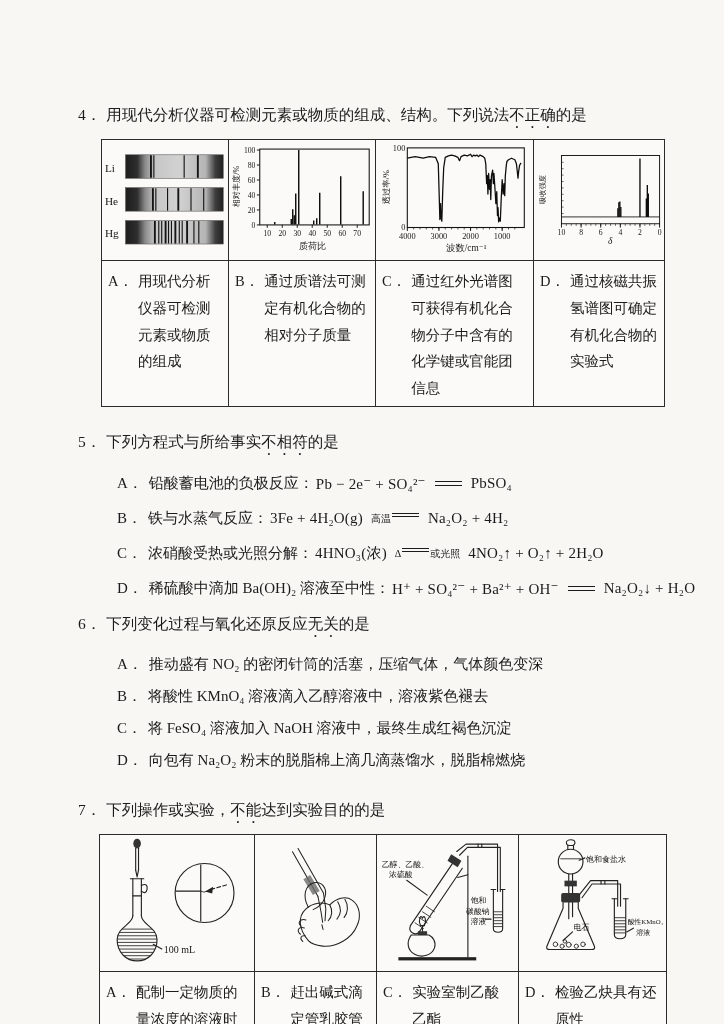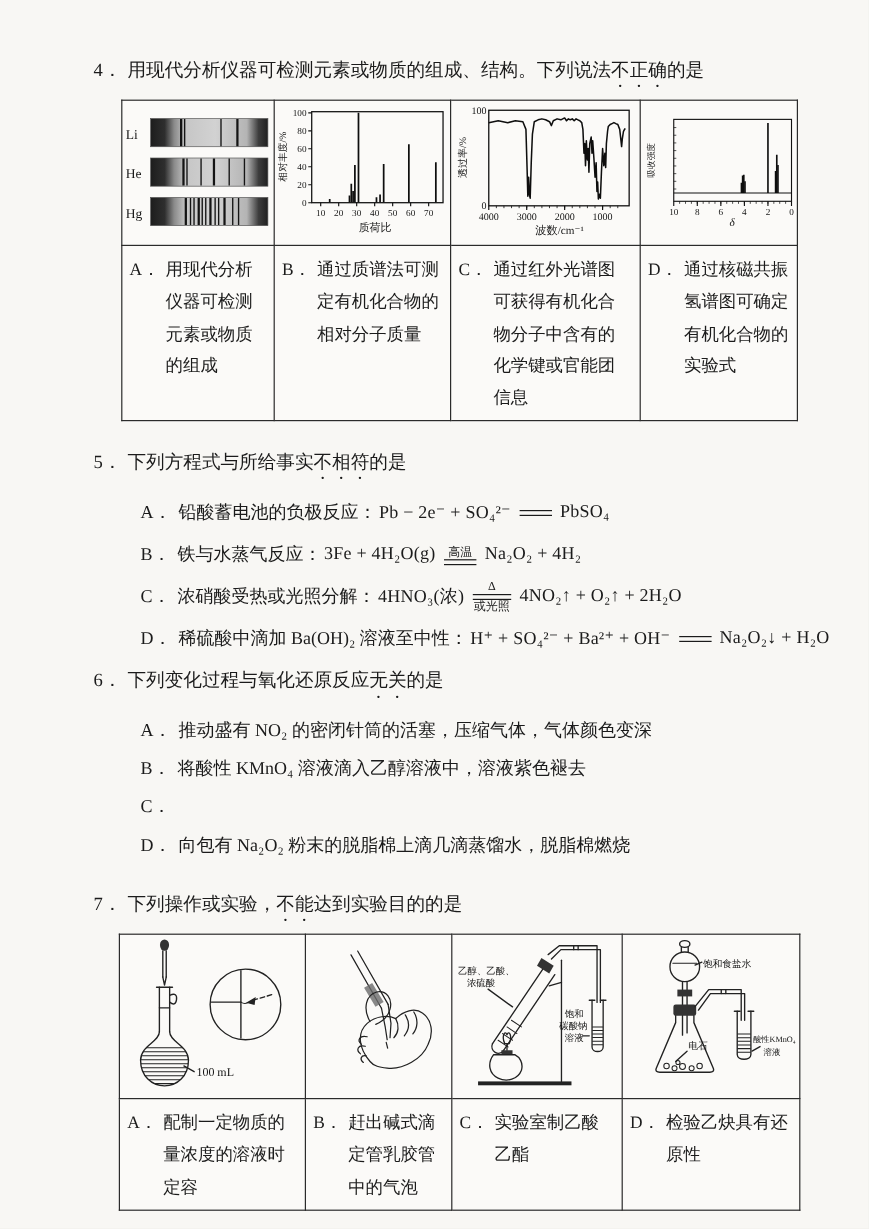--- a/index.html
+++ b/index.html
@@ -1,38 +1,38 @@
 <!DOCTYPE html>
 <html><head>
 <meta charset="utf-8">
 <style>
   *{margin:0;padding:0;box-sizing:border-box}
   html,body{width:724px;height:1024px}
   body{background:#eceae6;font-family:"Liberation Serif","DejaVu Serif",serif}
   .page{position:relative;width:724px;height:1024px;background:#f8f7f4;color:#1b1b1b;
-        padding-top:48px;overflow:hidden}
+        padding-top:104px;overflow:hidden}
   .stem{font-size:15.5px;line-height:1.45;padding-left:78px;margin-bottom:7px;white-space:nowrap}
   .qnum{margin-right:5px}
   .emph{-webkit-text-emphasis:filled dot;-webkit-text-emphasis-position:under right;
         text-emphasis:filled dot;text-emphasis-position:under right}
   
   table.qtable{border-collapse:collapse;table-layout:fixed;margin-left:101px;background:#fbfaf8}
   table.qtable td{border:1.4px solid #2b2b2b;vertical-align:top;overflow:hidden}
   td.imgcell{text-align:center;vertical-align:middle;padding:1px}
   .capcell{padding:7px 6px 4px 6px}
   .opt{display:flex;font-size:14.5px;line-height:1.85}
   .olab{flex:none;margin-right:5px}
   .otxt{flex:1 1 auto}
   
   .optline{display:flex;align-items:center;padding-left:117px;font-size:15px;white-space:nowrap}
   .q5line{height:35px}
   .q6line{height:32px}
   .optline .olab{margin-right:6px}
   .fm{margin:0 2px;letter-spacing:0.2px}
-  .rxn{display:inline-flex;flex-direction:column;align-items:center;margin:0 5px;line-height:1}
+  .rxn{display:inline-flex;flex-direction:row;align-items:center;margin:0 5px;line-height:1}
   .rxn .cnd{font-size:10px;line-height:1.15;padding:0 1px}
   .rxn .dline{align-self:stretch;min-width:27px;height:4.5px;
               border-top:1.4px solid #1b1b1b;border-bottom:1.4px solid #1b1b1b}
   
   svg{display:block;margin:0 auto}
   svg text{font-family:"Liberation Serif","DejaVu Serif",serif;fill:#161616}
   .chartsvg{width:100%;height:116px}
   .specsvg{width:100%;height:114px}
   .appsvg{width:100%;height:133px}
   .mt12{margin-top:24px}.mt5{margin-top:23px}.mt7{margin-top:7px}
@@ -331,20 +331,21 @@
   <div class="optline q6line">
       <span class="olab">A．</span>
       <span>推动盛有 NO₂ 的密闭针筒的活塞，压缩气体，气体颜色变深</span>
     </div>
   <div class="optline q6line">
       <span class="olab">B．</span>
       <span>将酸性 KMnO₄ 溶液滴入乙醇溶液中，溶液紫色褪去</span>
     </div>
   <div class="optline q6line">
       <span class="olab">C．</span>
+      <span>将 FeSO₄ 溶液加入 NaOH 溶液中，最终生成红褐色沉淀</span>
     </div>
   <div class="optline q6line">
       <span class="olab">D．</span>
       <span>向包有 Na₂O₂ 粉末的脱脂棉上滴几滴蒸馏水，脱脂棉燃烧</span>
     </div>
 
   <div class="stem mt5">
     <span class="qnum">7．</span><span>下列操作或实验，</span><span class="emph">不能</span><span>达到实验目的的是</span>
   </div>
 

